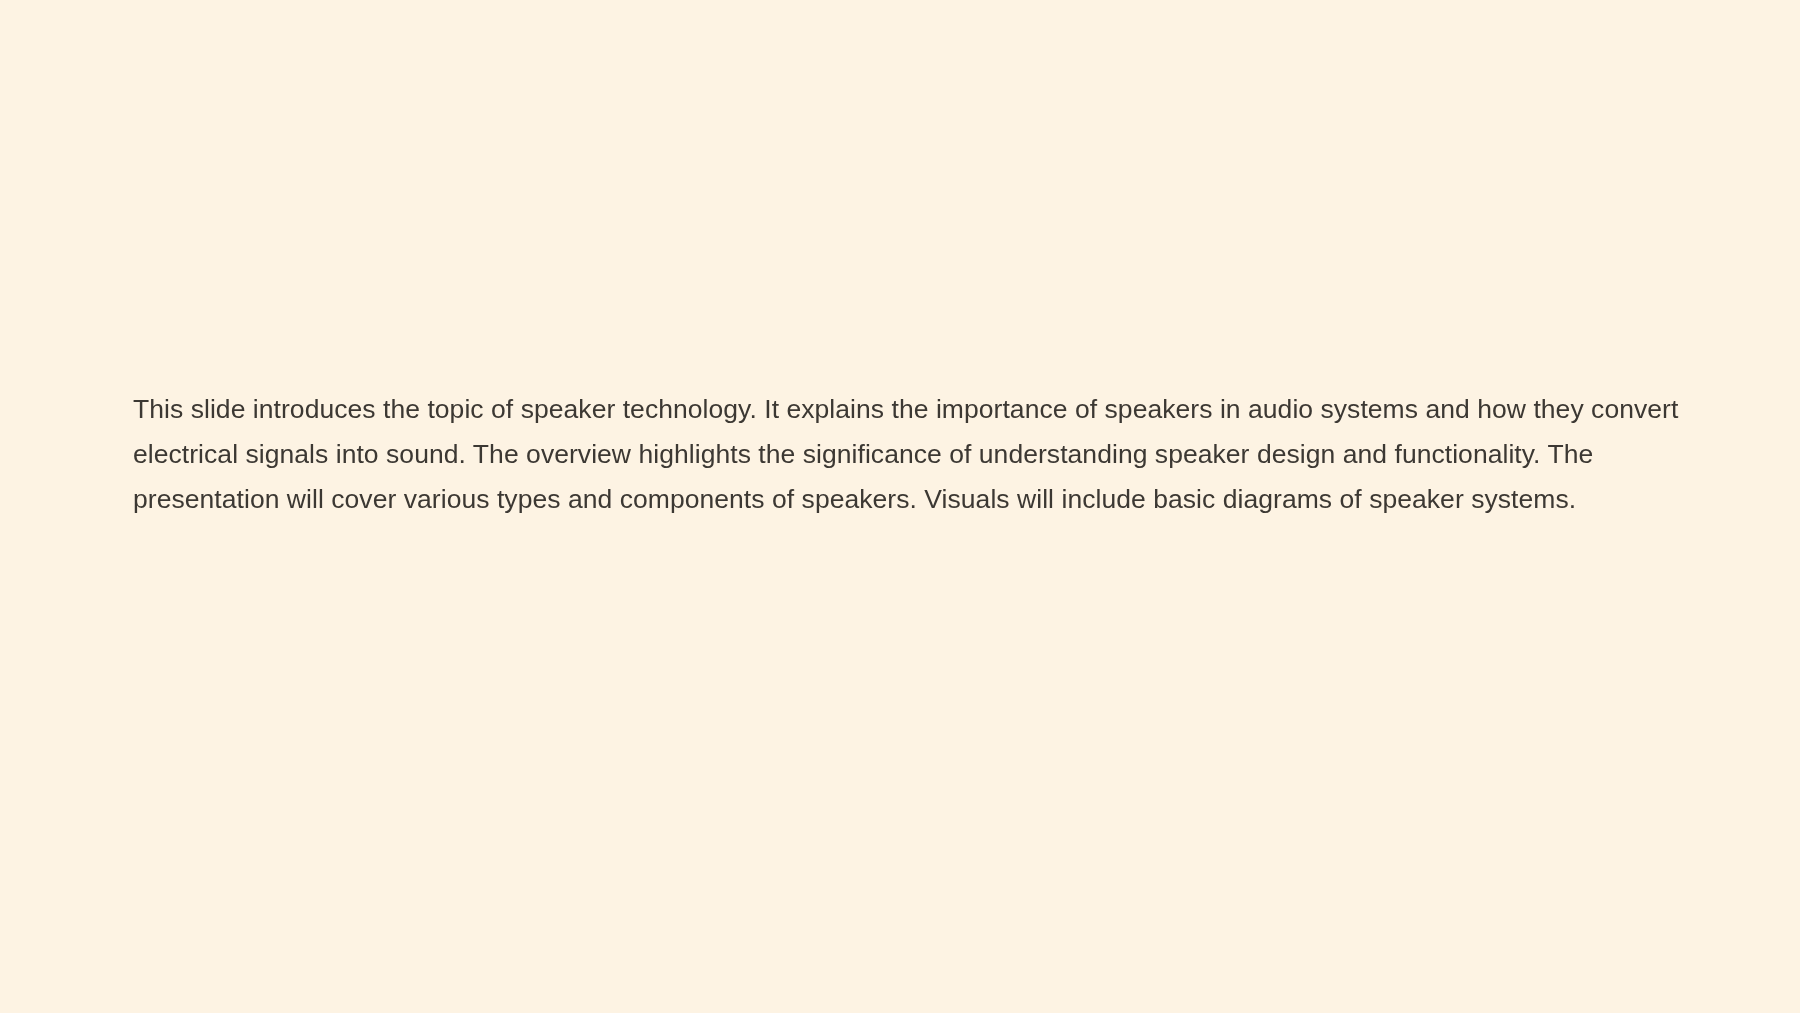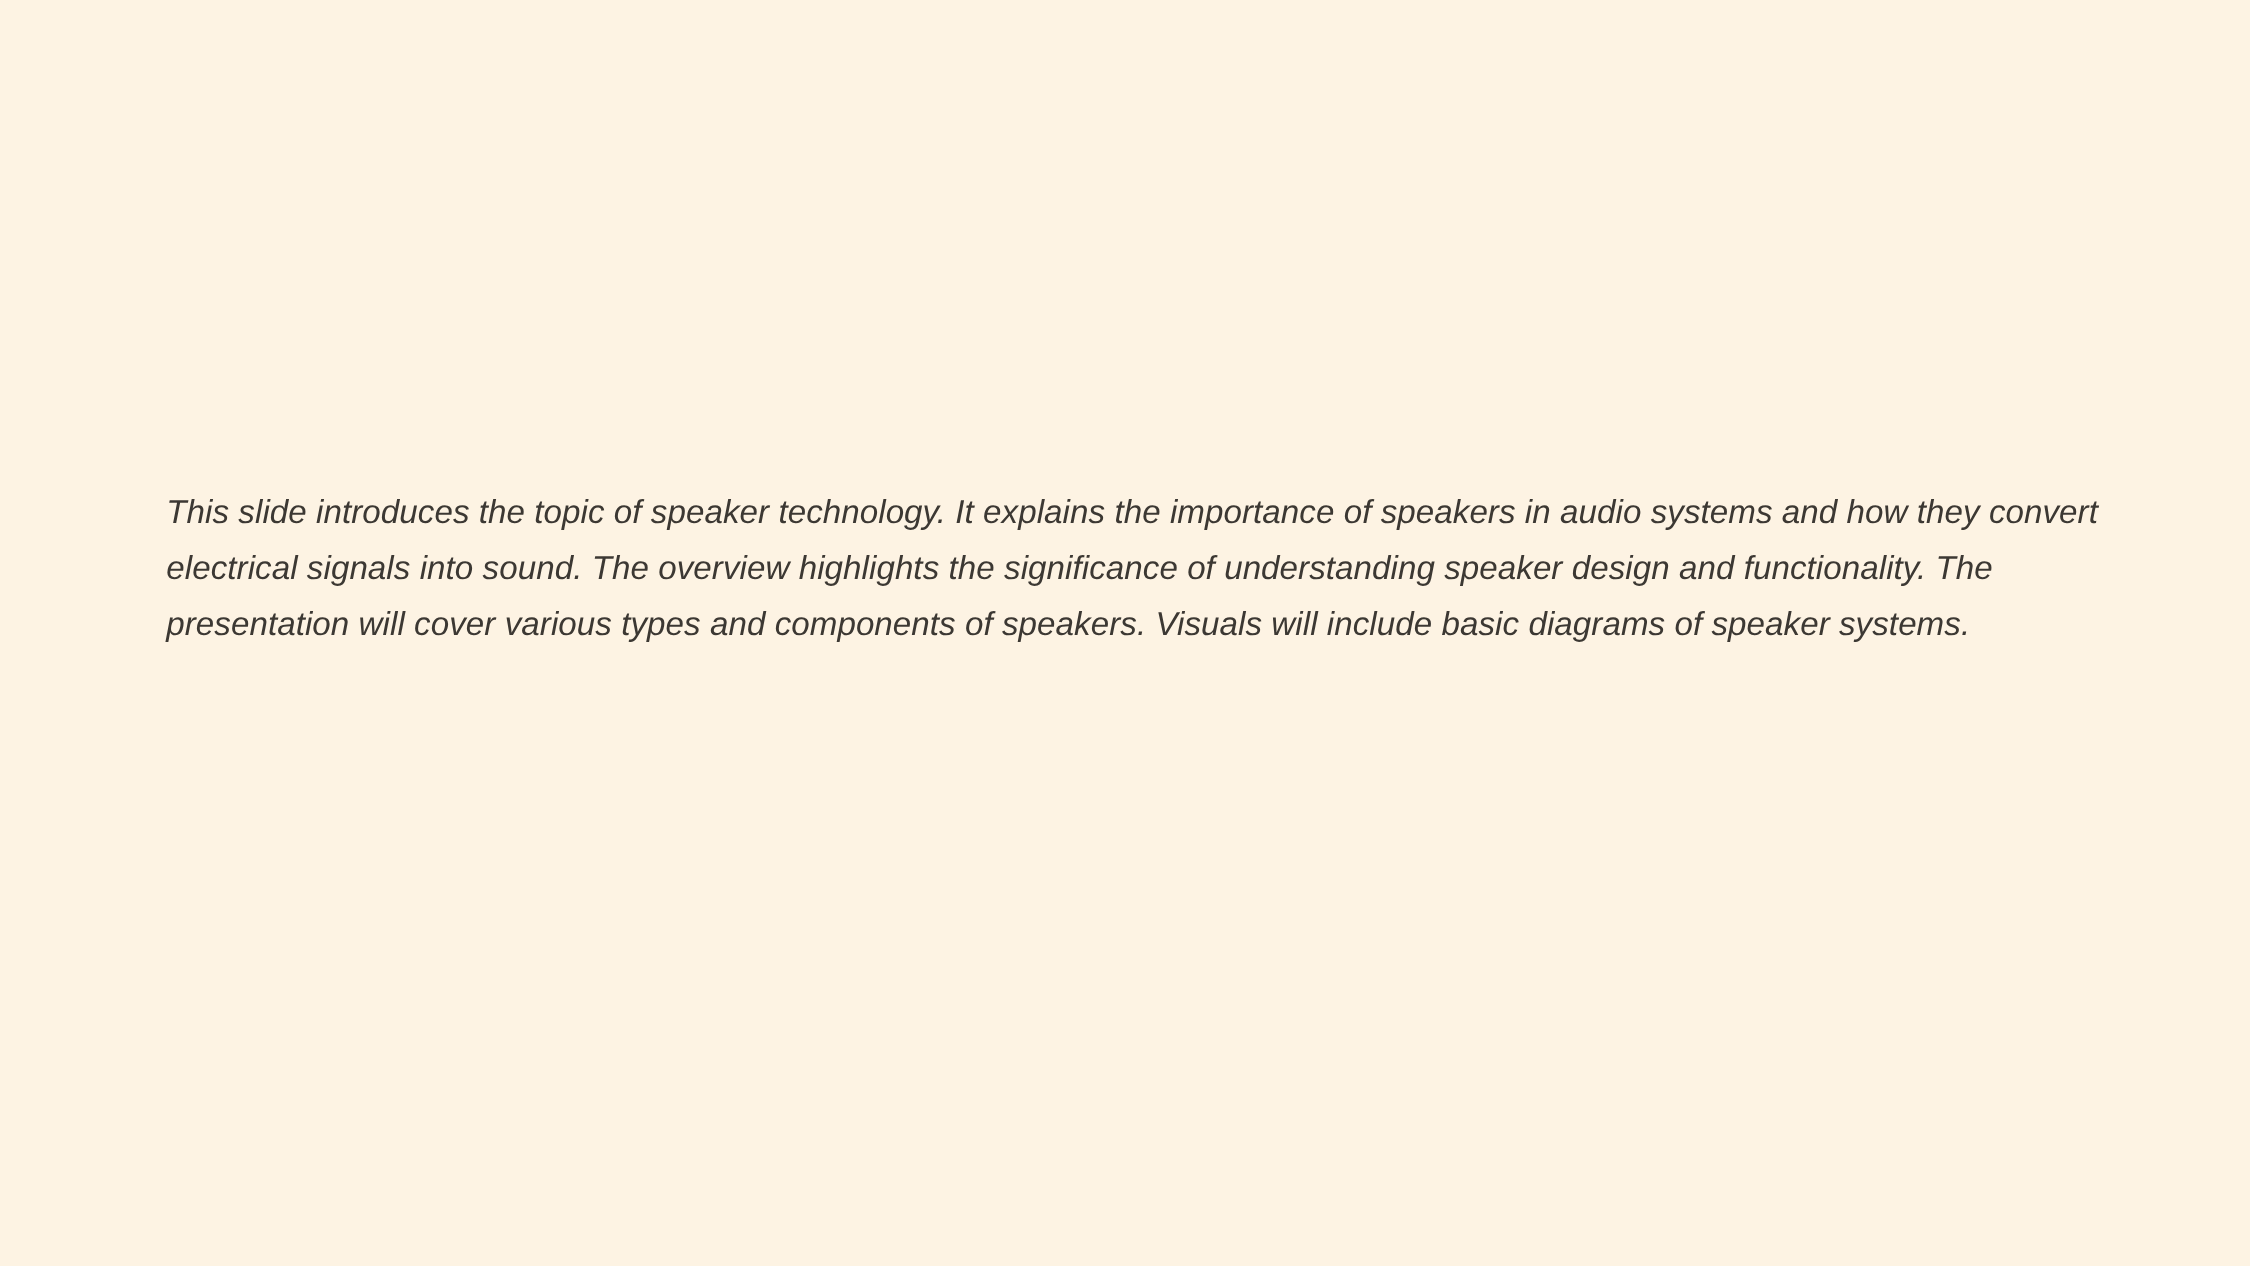--- a/index.html
+++ b/index.html
@@ -38,21 +38,20 @@
     line-height: 1.06;
     letter-spacing: 0.1px;
     color: #3A5230;
     white-space: nowrap;
   }
 
   .body-block {
     display: flex;
     align-items: center;
     margin-top: 37px;
-    font-style: italic;
   }
 
   .accent-bar {
     flex: 0 0 auto;
     width: 8px;
     background: #3A5228;
     border-radius: 0;
   }
 
   .body-text {

